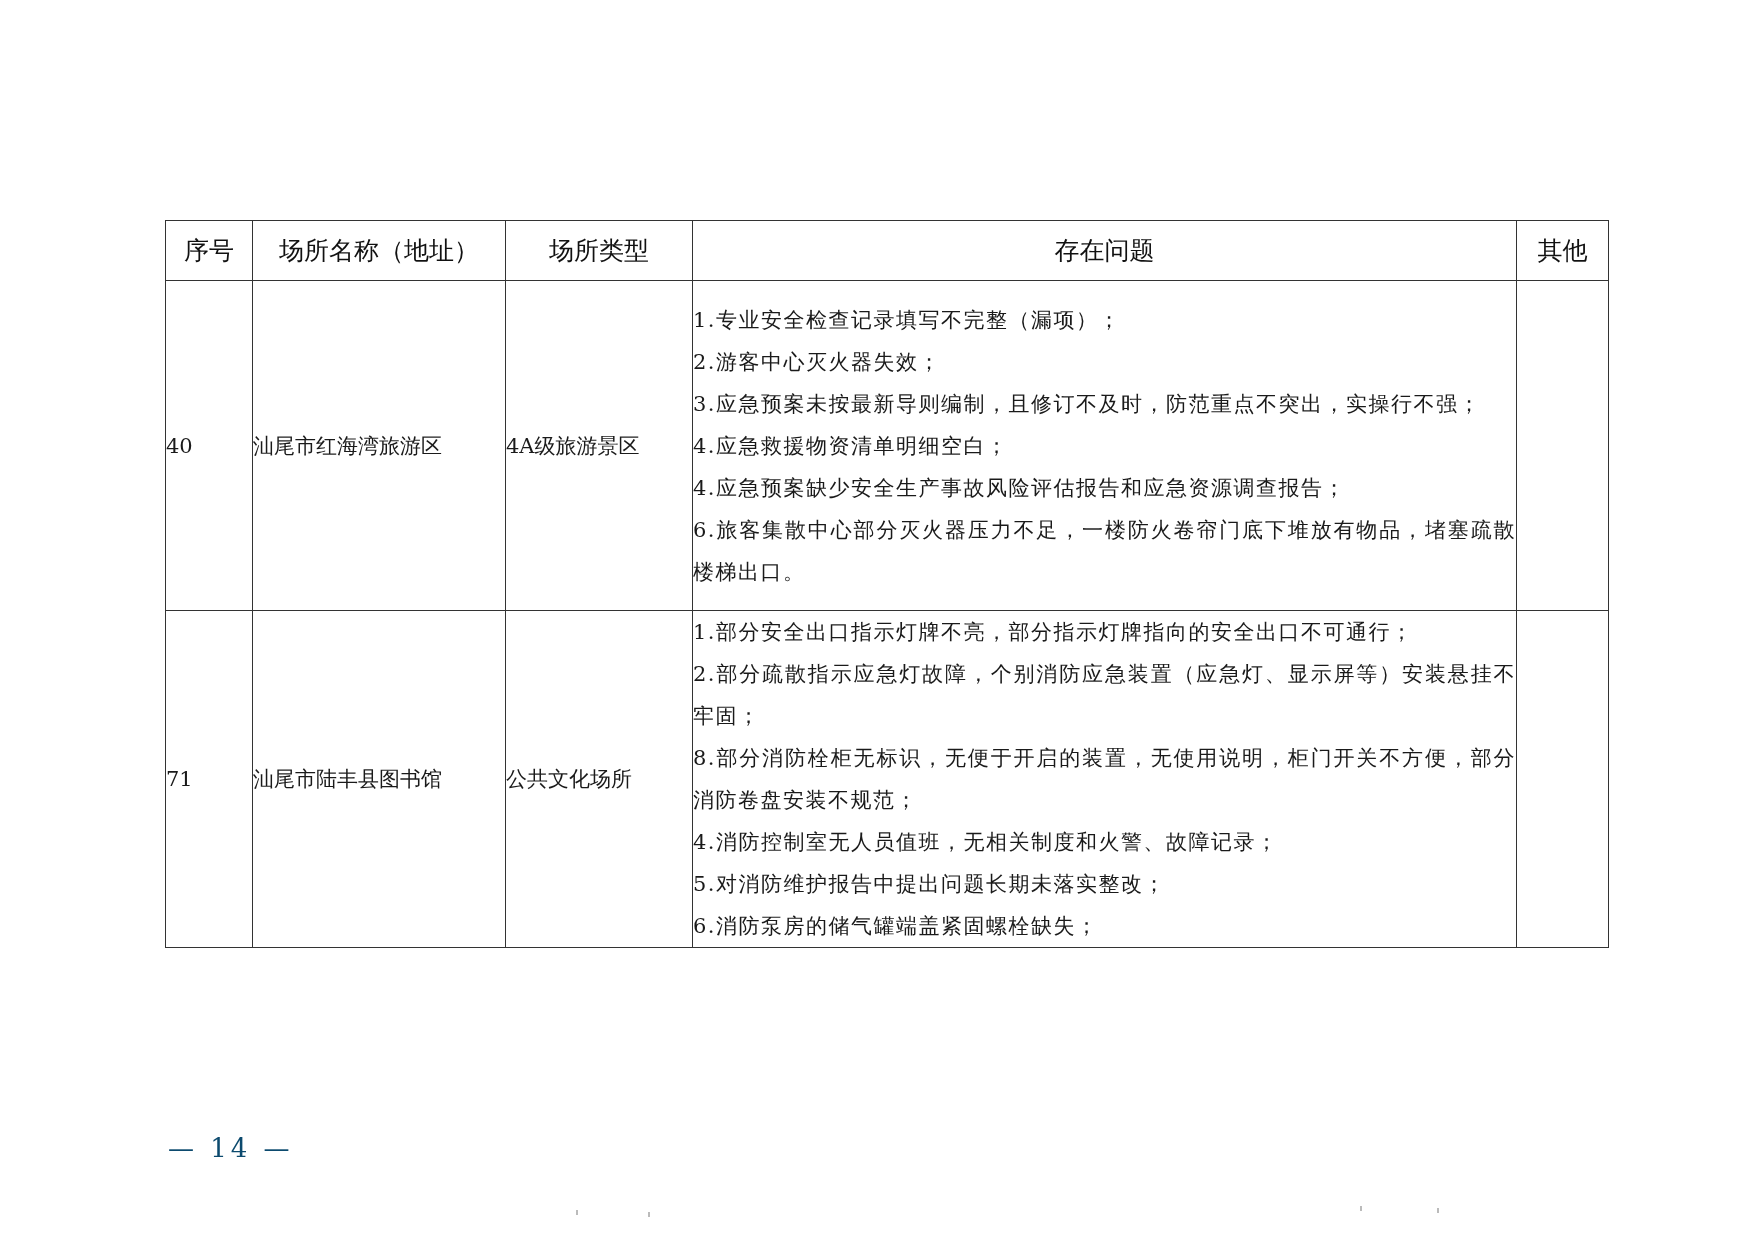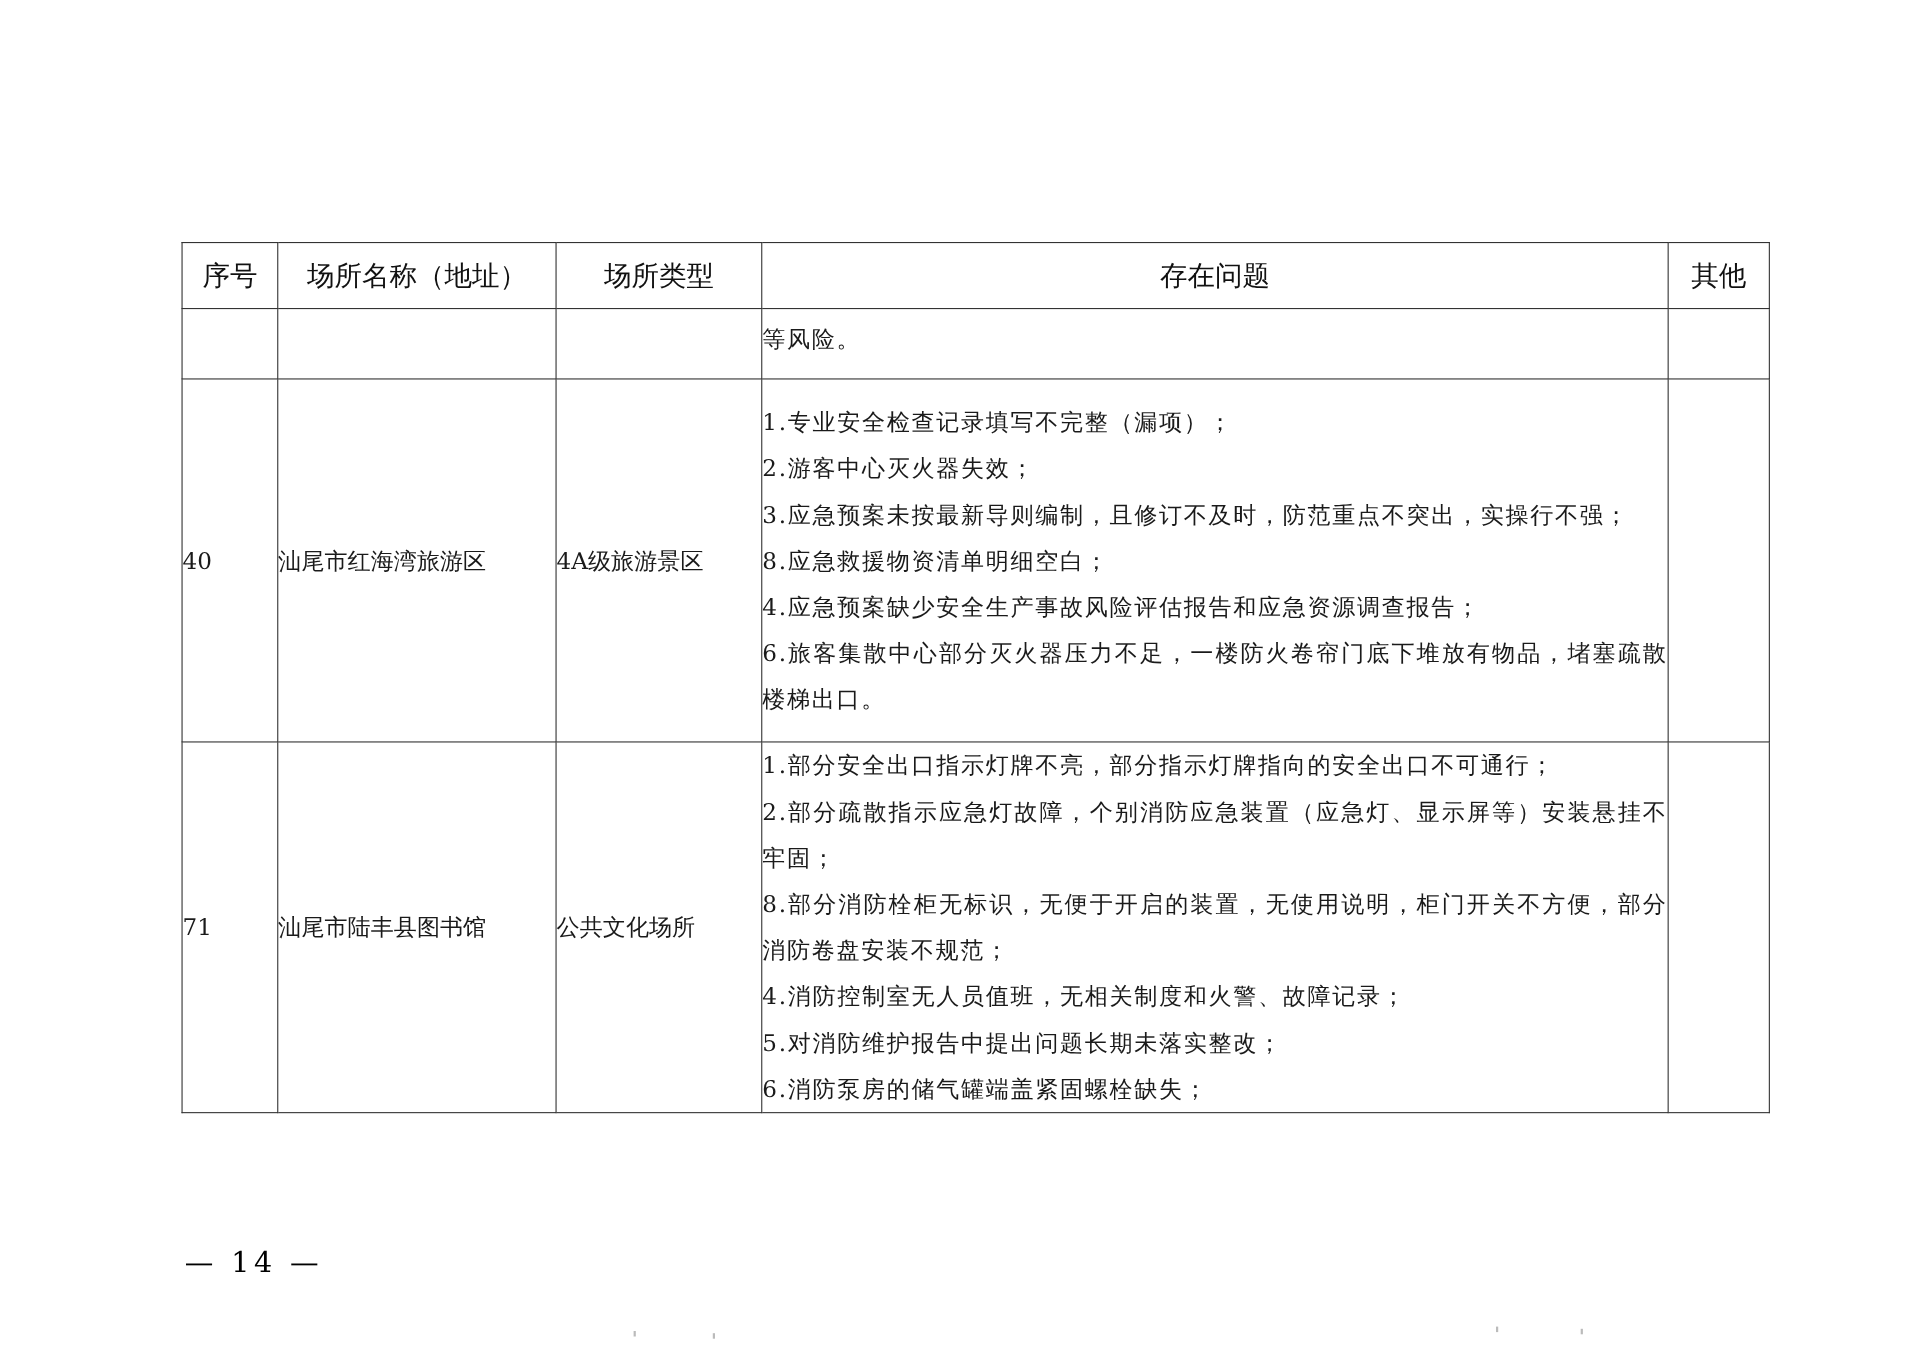--- a/index.html
+++ b/index.html
@@ -12,21 +12,21 @@
   th { font-family:"DejaVu Sans","Liberation Sans",sans-serif; font-weight:normal;
        font-size:25px; height:59px; color:#111; }
   th.other { vertical-align:top; padding-top:10px; }
   td.num, td.name, td.type { font-size:21px; }
   td.issues { padding:6px 10px 6px 12px; font-size:21px; line-height:42px; text-align:justify; }
   td.issues div { letter-spacing:1.5px; }
   tr.cont td { height:57px; }
   tr.cont td.issues { vertical-align:top; padding-top:6px; }
   tr.r40 td { height:329px; }
   tr.r41 td { height:329px;margin-top:16px; }
-  .pnum { position:absolute; left:168px; top:1133px; font-size:26px; letter-spacing:4px; color:#000000; }
+  .pnum { position:absolute; left:168px; top:1133px; font-size:26px; letter-spacing:4px; color:#0c4a6e; }
   .dot { position:absolute; width:2px; height:5px; background:#bbb; }
 </style>
 </head>
 <body>
 
 <div class="page">
   <table class="t">
     <colgroup>
       <col style="width:87px">
         <col style="width:253px">
@@ -37,38 +37,29 @@
     <thead>
       <tr>
         <th>序号</th>
         <th>场所名称（地址）</th>
         <th>场所类型</th>
         <th>存在问题</th>
         <th class="other">其他</th>
       </tr>
     </thead>
     <tbody>
-      <tr class="cont">
-        <td class="num"></td>
-        <td class="name"></td>
-        <td class="type"></td>
-        <td class="issues">
-          <div>等风险。</div>
-        </td>
-        <td></td>
-      </tr>
       <tr class="r40">
         <td class="num">40</td>
         <td class="name">汕尾市红海湾旅游区</td>
         <td class="type">4A级旅游景区</td>
         <td class="issues">
           <div>1.专业安全检查记录填写不完整（漏项）；</div>
           <div>2.游客中心灭火器失效；</div>
           <div>3.应急预案未按最新导则编制，且修订不及时，防范重点不突出，实操行不强；</div>
-          <div>8.应急救援物资清单明细空白；</div>
+          <div>4.应急救援物资清单明细空白；</div>
           <div>4.应急预案缺少安全生产事故风险评估报告和应急资源调查报告；</div>
           <div>6.旅客集散中心部分灭火器压力不足，一楼防火卷帘门底下堆放有物品，堵塞疏散楼梯出口。</div>
         </td>
         <td></td>
       </tr>
       <tr class="r41">
         <td class="num">71</td>
         <td class="name">汕尾市陆丰县图书馆</td>
         <td class="type">公共文化场所</td>
         <td class="issues">

